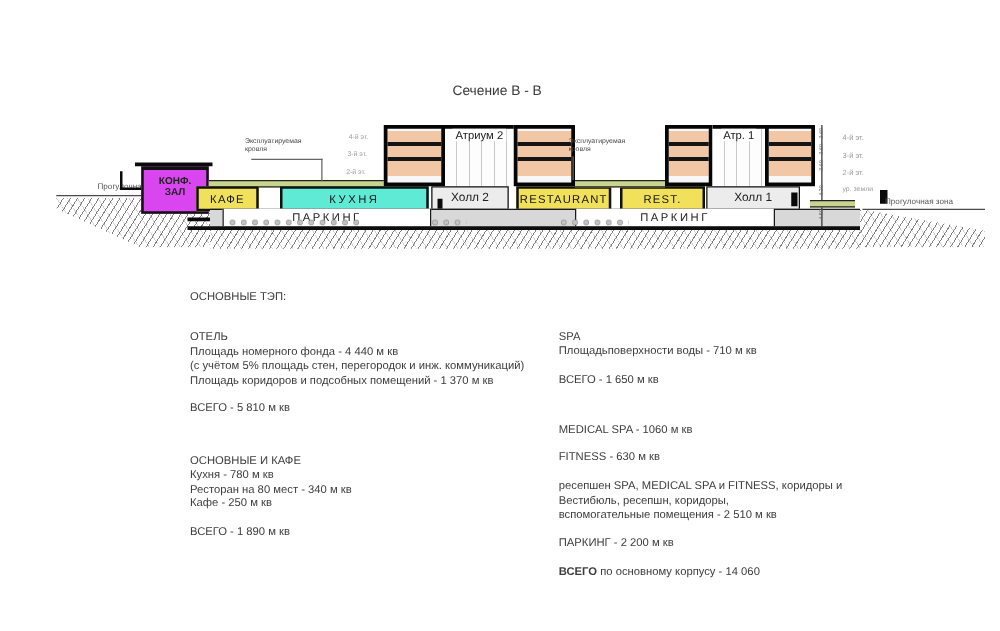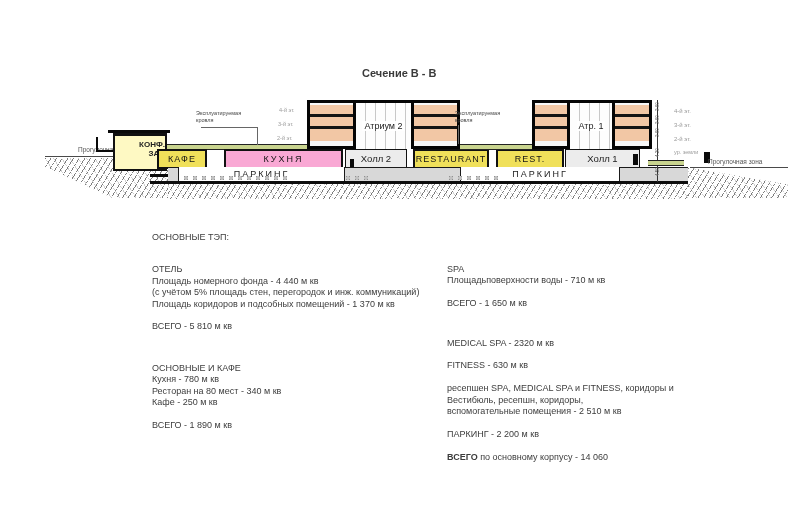--- a/index.html
+++ b/index.html
@@ -1,45 +1,45 @@
 <!DOCTYPE html>
 <html><head>
 <meta charset="utf-8">
 <style>
   html,body{margin:0;padding:0;background:#fff;}
   .canvas{position:relative;width:800px;height:505px;background:#ffffff;
           font-family:"Liberation Sans",sans-serif;overflow:hidden;color:#3c3c3c;}
 
   
-  .sec-title{position:absolute;left:362px;top:67px;font-size:11px;color:#3a3a3a;font-weight:bold;}
+  .sec-title{position:absolute;left:362px;top:67px;font-size:11px;color:#3a3a3a;}
   .hatch{position:absolute;
     background-image:
       repeating-linear-gradient(122deg, rgba(95,95,95,.8) 0 .7px, transparent .7px 4.8px),
       repeating-linear-gradient(58deg, rgba(120,120,120,.35) 0 .6px, transparent .6px 7px);}
   .groundline{position:absolute;height:1px;background:#4a4a4a;}
   .smalllbl{position:absolute;font-size:6.5px;color:#555;white-space:nowrap;}
   .tinylbl{position:absolute;font-size:6px;color:#9a9a9a;white-space:nowrap;}
   .leader{position:absolute;background:#666;}
   .rooflbl{position:absolute;font-size:5.5px;line-height:6.5px;color:#444;white-space:nowrap;}
   .greenstrip{position:absolute;height:4px;background:#c9d48f;border-top:1px solid #222;border-bottom:1px solid #222;}
 
   .ybox{position:absolute;height:16px;background:#f0e05a;border:2px solid #111;
         display:flex;align-items:center;justify-content:center;font-size:9px;letter-spacing:1px;color:#141414;}
-  .palebox{background:#f9a8d4;}
+  .palebox{background:#5eead4;}
   .graybox{position:absolute;height:17px;background:#ececec;border:1.5px solid #111;
         display:flex;align-items:center;justify-content:center;font-size:9.5px;color:#222;}
-  .confbox{position:absolute;left:113px;top:133px;width:50px;height:29px;background:#fef9c3;
-        border:2px solid #111;border-top:3px solid #111;text-align:right;
+  .confbox{position:absolute;left:113px;top:133px;width:50px;height:29px;background:#d946ef;
+        border:2px solid #111;border-top:3px solid #111;text-align:center;
         font-size:8px;font-weight:bold;color:#222;line-height:9px;padding-top:4px;}
   .wing{position:absolute;width:43px;height:43px;border:3px solid #050505;background:
      linear-gradient(to bottom,#f7f7f7 0 2px,#f2c7a5 2px 11px,#141414 11px 14px,
        #f2c7a5 14px 23px,#141414 23px 26px,#f2c7a5 26px 38px,#f7f7f7 38px 100%);}
   .atrium{position:absolute;height:46px;background:#fdfdfd;border-top:3px solid #050505;
      background-image:repeating-linear-gradient(90deg, transparent 0 9px, #c8c8c8 9px 10px);
-     display:flex;align-items:center;justify-content:center;}
+     display:flex;align-items:flex-start;justify-content:center;}
   .atrium span{background:rgba(255,255,255,.95);padding:0 2px;font-size:9px;color:#1a1a1a;white-space:nowrap;}
   .parkband{position:absolute;left:168px;top:167px;width:520px;height:14px;background:#d8d8d8;
      border-top:1.5px solid #1a1a1a;}
   .parkbox{position:absolute;top:167px;height:14px;background:#fff;border-left:1px solid #1a1a1a;border-right:1px solid #1a1a1a;
      display:flex;align-items:center;justify-content:center;font-size:9px;letter-spacing:2px;color:#222;}
   .dots{position:absolute;height:6px;
      background-image:radial-gradient(circle at 3px 3px, #c2c2c2 1.6px, #8d8d8d 2.1px, transparent 2.5px);
      background-size:9px 6px;}
   .baseline{position:absolute;background:#0d0d0d;}
   .dim{position:absolute;font-size:4.5px;color:#666;transform:rotate(-90deg);transform-origin:center;width:14px;text-align:center;}
@@ -178,21 +178,21 @@
     </div>
   </div>
 
   <div class="tepcol" style="left:447px;top:264px;">
     <div>
       <p>SPA</p>
       <p>Площадьповерхности воды - 710 м кв</p>
       <p class="mt11">ВСЕГО - 1 650 м кв</p>
     </div>
 
-    <p class="mt28">MEDICAL SPA - 2320 м кв</p>
+    <p class="mt28">MEDICAL SPA - 1060 м кв</p>
     <p class="mt11">FITNESS - 630 м кв</p>
 
     <div class="mt11">
       <p>ресепшен SPA, MEDICAL SPA и FITNESS, коридоры и</p>
       <p>Вестибюль, ресепшн, коридоры,</p>
       <p>вспомогательные помещения - 2 510 м кв</p>
     </div>
 
     <p class="mt11">ПАРКИНГ - 2 200 м кв</p>
 

